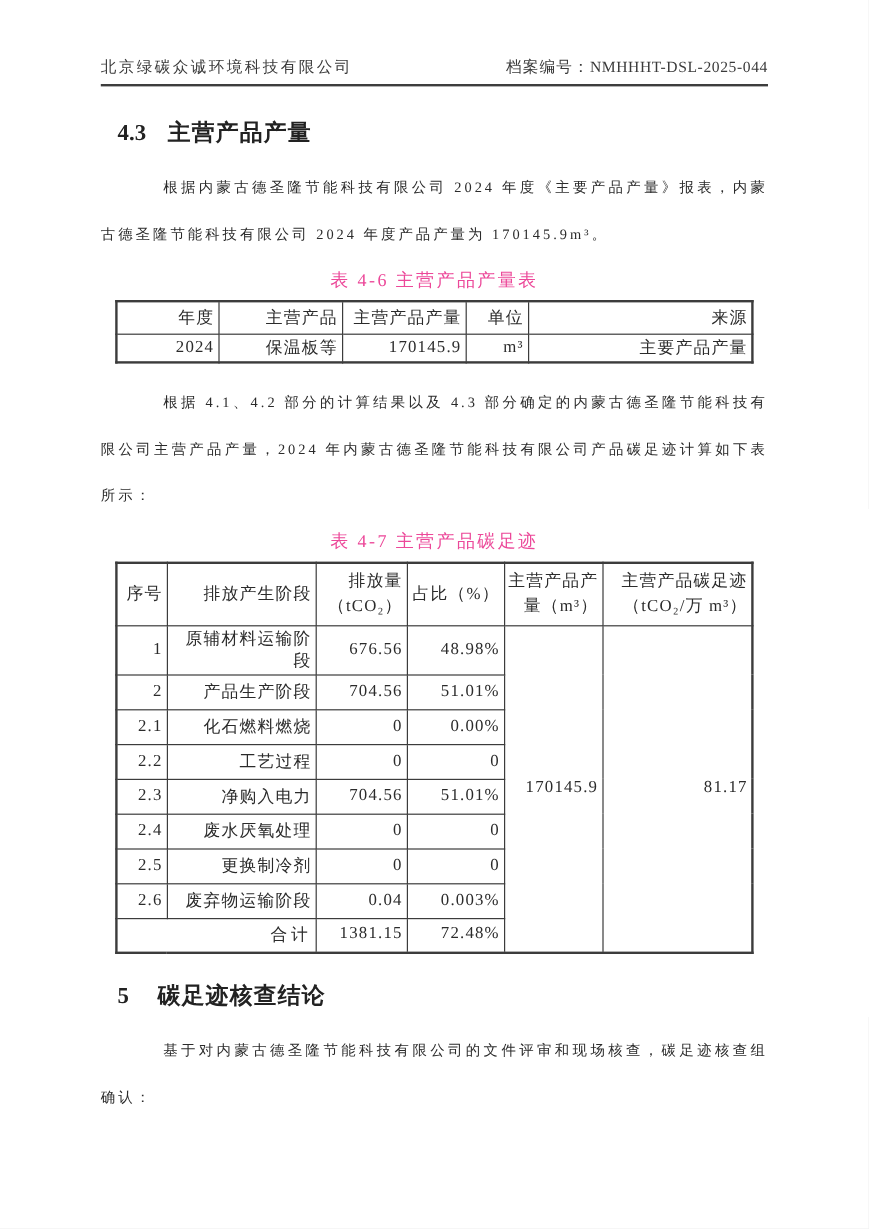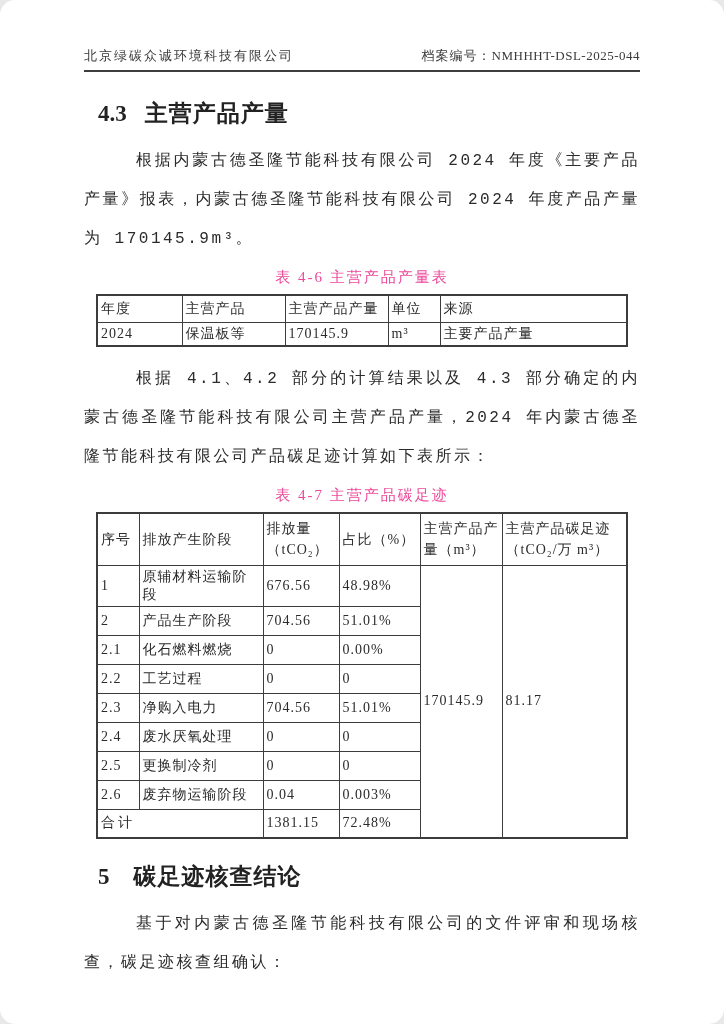--- a/index.html
+++ b/index.html
@@ -6,21 +6,20 @@
   html, body { background: #e8e8e8; }
   .page {
     position: relative;
     width: 724px;
     height: 1024px;
     margin: 0 auto;
     background: #ffffff;
     font-family: "Liberation Serif", "DejaVu Serif", serif;
     color: #2e2e2e;
     overflow: hidden;
-    border-radius: 15px;
   }
   .content { margin: 0 84px; width: 556px; }
 
   
   .doc-header {
     display: flex;
     justify-content: space-between;
     align-items: flex-end;
     padding-top: 47px;
     padding-bottom: 5px;
@@ -28,43 +27,42 @@
     font-size: 13px;
     color: #3a3a3a;
   }
   .doc-header .company { letter-spacing: 2px; }
   .doc-header .file-no-label { letter-spacing: 1px; }
   .doc-header .file-no-value { font-weight: 400; letter-spacing: 0.5px; }
 
   
   .sec-heading {
     padding-left: 14px;
-    font-size: 23px;
+    font-size: 19px;
     font-weight: bold;
     color: #222;
     letter-spacing: 1px;
   }
   .sec-heading .num { margin-right: 18px; letter-spacing: 0; }
   .h43 { margin-top: 26px; }
   .h44 { margin-top: 20px; }
   .h5  { margin-top: 22px; }
   .h5 .num { margin-right: 24px; }
 
   
   .para {
     margin-top: 13px;
-    font-size: 16px;
+    font-size: 12px;
     line-height: 39px;
     text-align: justify;
     text-justify: inter-character;
     letter-spacing: 2.5px;
     text-indent: 52px;
     color: #2b2b2b;
     word-break: break-all;
-    font-family: Liberation Mono, monospace;
   }
 
   
   .tbl-caption {
     margin-top: 9px;
     text-align: center;
     font-size: 15px;
     letter-spacing: 2px;
     color: #ec4899;
   }
@@ -73,21 +71,21 @@
   table {
     border-collapse: collapse;
     margin: 7px auto 0 auto;
     width: 530px;
     table-layout: fixed;
     font-size: 14px;
     color: #2b2b2b;
   }
   th, td {
     border: 1px solid #3c3c3c;
-    text-align: left;
+    text-align: right;
     vertical-align: middle;
     font-weight: normal;
     padding: 2px 3px;
     letter-spacing: 1px;
   }
   table { border: 2px solid #3c3c3c; }
   .t46 th { height: 27px; }
   .t46 td { height: 24px; }
   .t47 th { height: 52px; white-space: pre-line; line-height: 21px; }
   .t47 td { height: 29px; }

